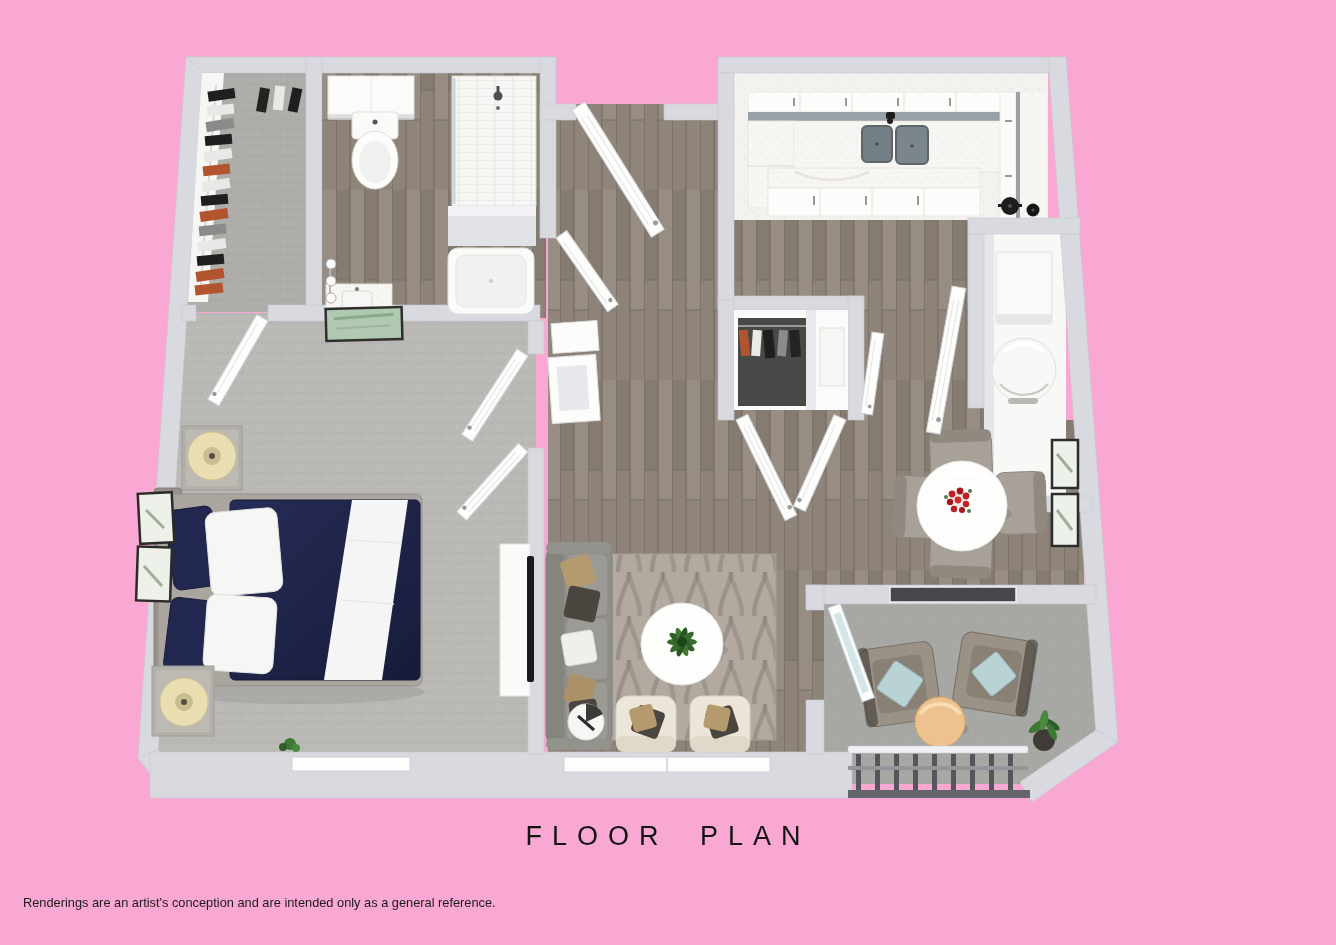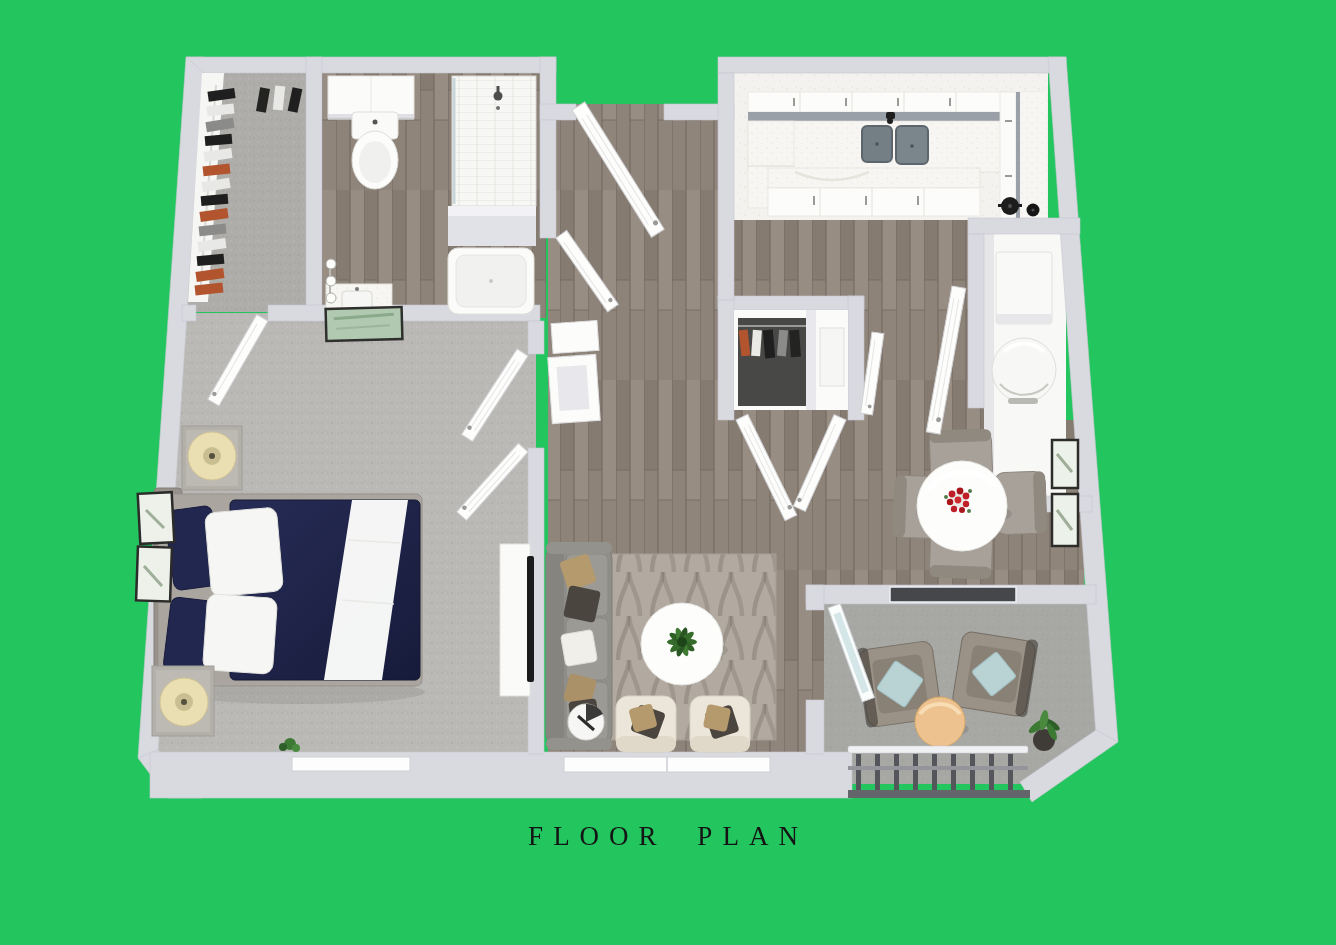--- a/index.html
+++ b/index.html
@@ -1,17 +1,17 @@
 <!DOCTYPE html>
 <html><head>
 <meta charset="utf-8">
 <style>
   html,body{margin:0;padding:0;background:#ffffff;}
-  .canvas{position:relative;width:1336px;height:945px;background:#22c55e;
-          font-family:Liberation Serif, serif;overflow:hidden;}
+  .canvas{position:relative;width:1336px;height:945px;background:#f9a8d4;
+          font-family:Liberation Sans, sans-serif;overflow:hidden;}
   .plan-svg{position:absolute;left:0;top:0;}
   .plan-title{position:absolute;top:821px;left:0;width:100%;text-align:center;
               font-size:27px;font-weight:400;color:#141414;
               letter-spacing:10px;word-spacing:14px;}
   .disclaimer{position:absolute;top:894px;left:23px;font-size:12.8px;
               color:#1b1b1b;line-height:1.34;}
   .disclaimer div{white-space:nowrap;}
 </style>
 </head>
 <body>
@@ -524,15 +524,16 @@
     <g transform="translate(828,608) rotate(-20)">
       <rect x="0" y="0" width="13" height="100" fill="#fbfcfc" stroke="#cdd2d6"></rect>
       <rect x="3" y="8" width="7" height="84" fill="#cfe3e6" opacity="0.9"></rect>
     </g>
   </g>
 </svg>
 
 <div class="plan-title">FLOOR PLAN</div>
 
 <div class="disclaimer">
+  <div>Renderings are an artist's conception and are intended only as a general reference.</div>
 </div>
 
 </div>
 
 </body></html>

